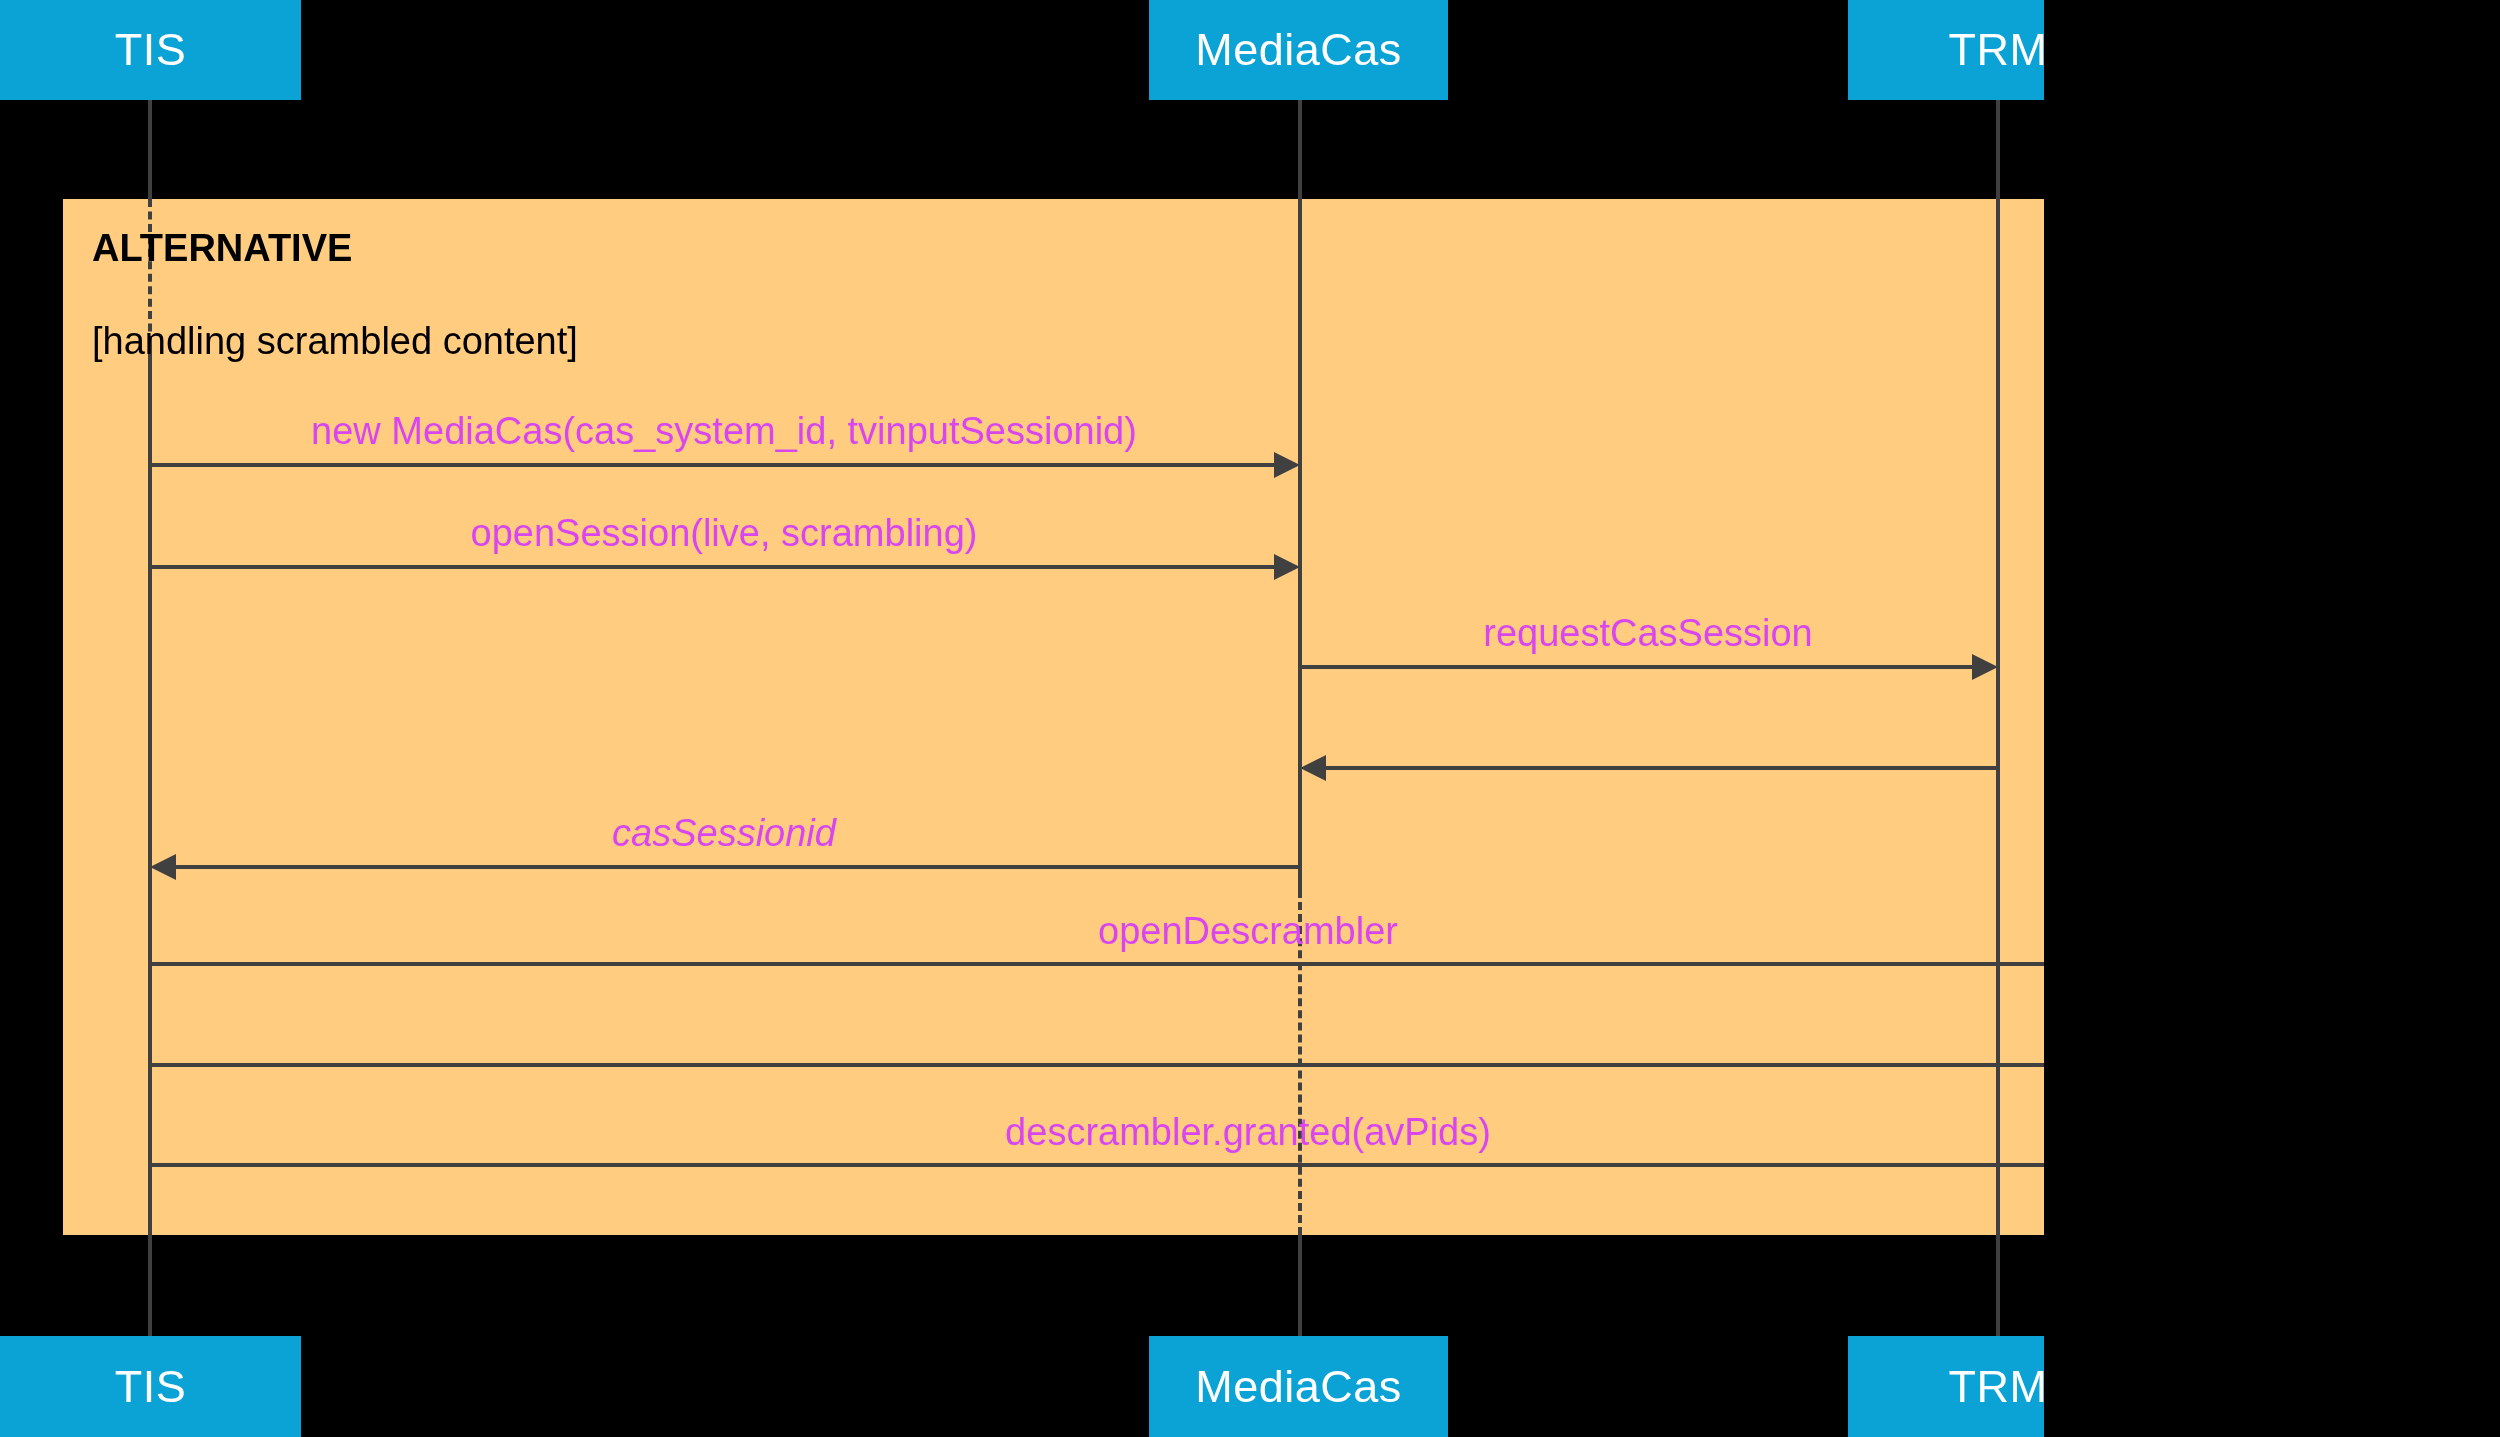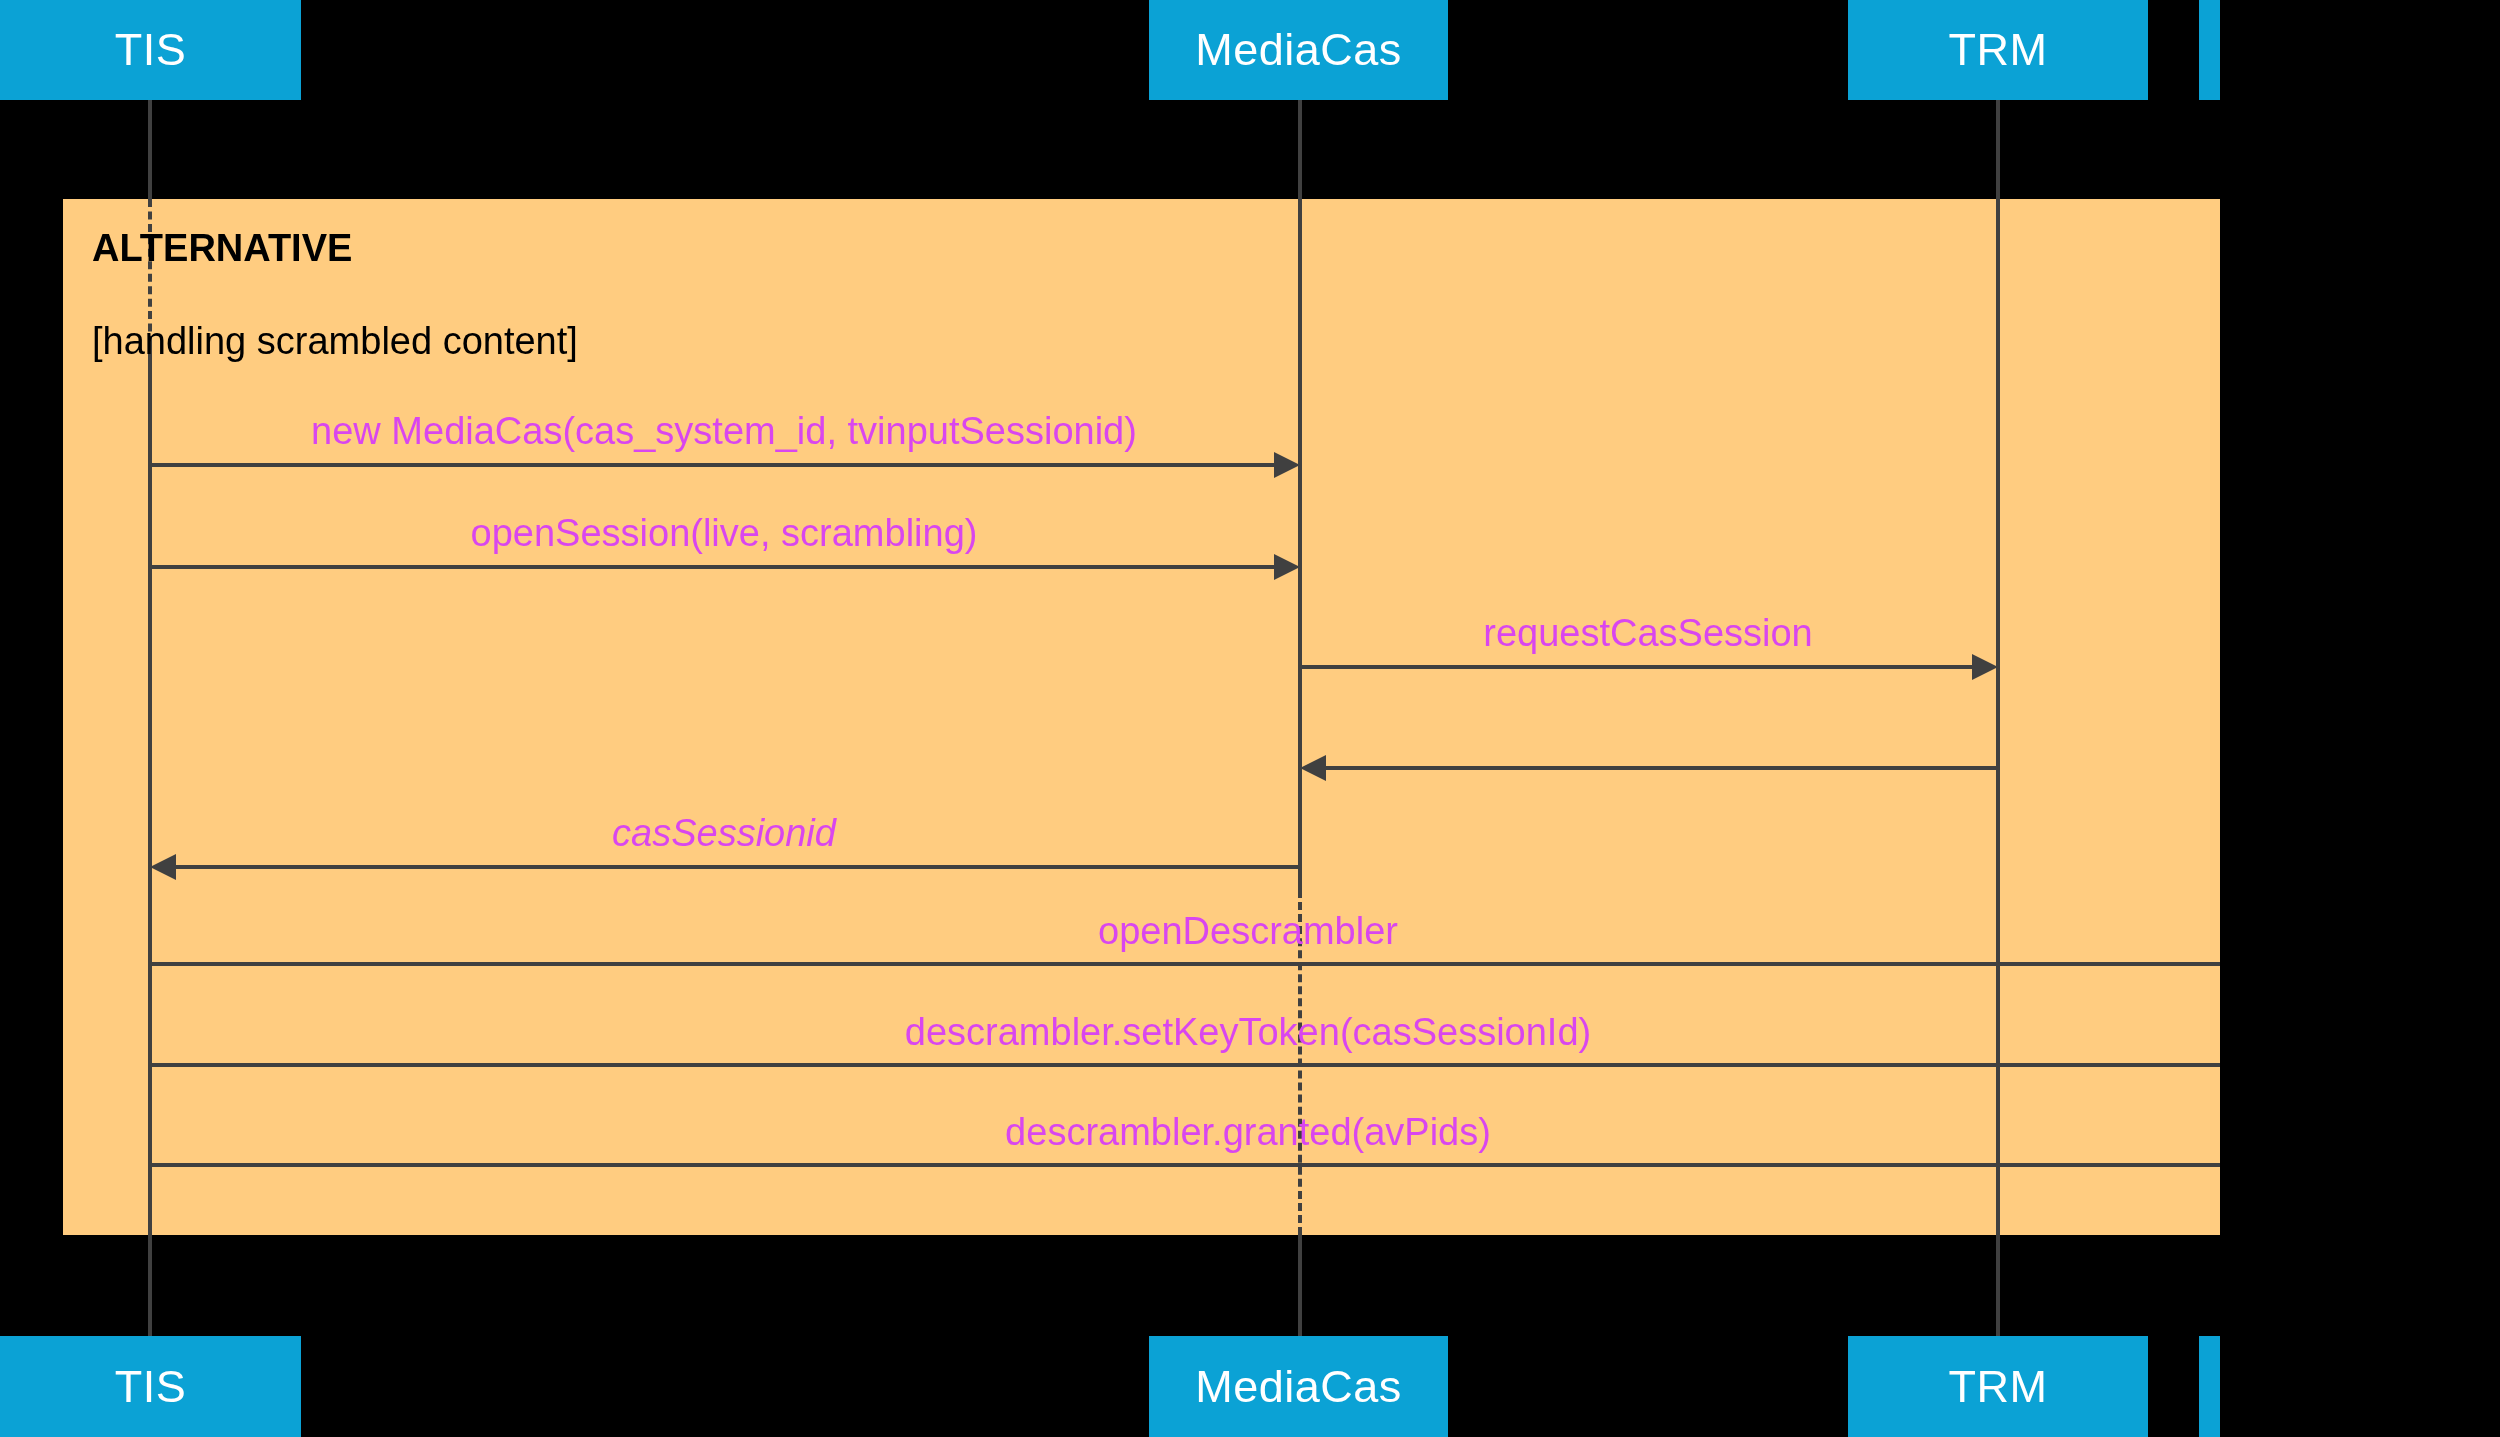--- a/index.html
+++ b/index.html
@@ -5,21 +5,21 @@
   html, body {
     margin: 0;
     padding: 0;
     background: #000000;
   }
   body {
     font-family: "Liberation Sans", sans-serif;
   }
   #canvas {
     position: relative;
-    width: 2220px;
+    width: 2044px;
     height: 1437px;
     background: #000000;
     overflow: hidden;
   }
   .lifeline-head, .lifeline-foot {
     position: absolute;
     background: #0BA2D5;
     color: #FFFFFF;
     display: flex;
     align-items: center;
@@ -138,21 +138,20 @@
   <div class="msg-head left" style="left:1300px; top:755px;"></div>
 
   <div class="msg-label" style="left:724px; top:812px;font-style:italic;">casSessionid</div>
   <div class="msg-line" style="left:176px; top:865px; width:1124px;"></div>
   <div class="msg-head left" style="left:150px; top:854px;"></div>
 
   <div class="msg-label" style="left:1248px; top:910px;">openDescrambler</div>
   <div class="msg-line" style="left:150px; top:962px; width:2172px;"></div>
   <div class="msg-head right" style="left:2322px; top:951px;"></div>
 
-  <div class="msg-label" style="left:1248px; top:1011px;">descrambler.setKeyToken(casSessionId)</div>
   <div class="msg-line" style="left:150px; top:1063px; width:2172px;"></div>
   <div class="msg-head right" style="left:2322px; top:1052px;"></div>
 
   <div class="msg-label" style="left:1248px; top:1111px;">descrambler.granted(avPids)</div>
   <div class="msg-line" style="left:150px; top:1163px; width:2172px;"></div>
   <div class="msg-head right" style="left:2322px; top:1152px;"></div>
 
   <div class="lifeline" style="left:148px; top:1235px; height:101px;"></div>
   <div class="lifeline" style="left:1298px; top:1235px; height:101px;"></div>
   <div class="lifeline" style="left:1996px; top:1235px; height:101px;"></div>

